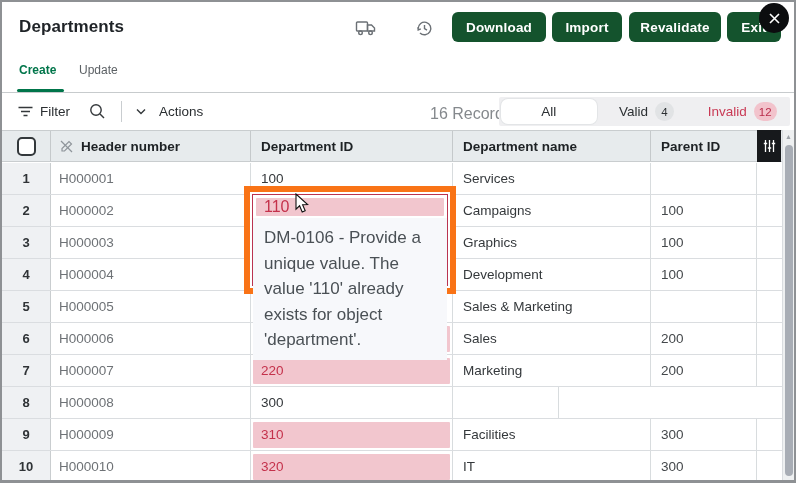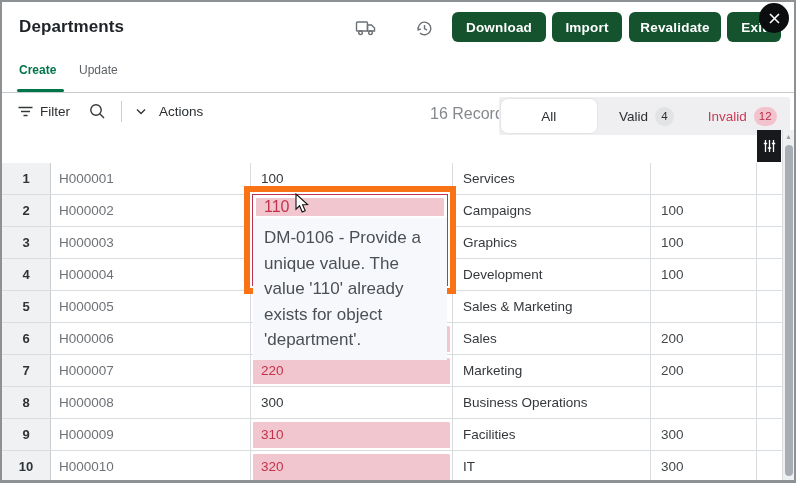--- a/index.html
+++ b/index.html
@@ -26,21 +26,21 @@
   .tab-create { left:17px; color:#00754A; font-weight:700; }
   .tab-update { left:77px; color:#5C6165; font-weight:400; }
   .tab-underline { position:absolute; left:15px; top:37px; width:47px; height:3px; background:#00754A; border-radius:2px; }
 
   
   .toolbar { position:absolute; left:0; top:91px; width:792px; height:37px; background:#fff; }
   .tb-item { position:absolute; display:flex; align-items:center; cursor:pointer; }
   .tb-label { font-size:13.5px; color:#2A2E31; }
   .v-divider { position:absolute; left:119px; top:8px; width:1px; height:21px; background:#C9CDD0; }
   .records { position:absolute; left:428px; top:12px; font-size:16px; color:#85898D; }
-  .segmented { position:absolute; left:497px; top:4px; width:291px; height:38px; background:#EFEFF1; border-radius:2px; display:flex; align-items:stretch; }
+  .segmented { position:absolute; left:497px; top:4px; width:291px; height:29px; background:#EFEFF1; border-radius:2px; display:flex; align-items:stretch; }
   .segment { flex:1; display:flex; align-items:center; justify-content:center; gap:7px; font-size:13.5px; color:#2B2F32; cursor:pointer; border-radius:7px; }
   .segment.selected { background:#fff; margin:2px; box-shadow:0 0 0 1px #E3E5E7; font-weight:400; }
   .badge { min-width:19px; height:19px; padding:0 5px; border-radius:10px; display:flex; align-items:center; justify-content:center; font-size:11.5px; }
   .badge-valid { background:#E1E3E5; color:#2B2F32; }
   .segment-invalid { color:#C93A55; }
   .badge-invalid { background:#F2C3CC; color:#B92D4B; }
 
   
   .thead { position:absolute; left:0; top:128px; width:780px; height:32px; background:#E7EBED; border-top:1px solid #C9CDCF; border-bottom:1px solid #C9CDCF; display:flex; }
   .th { display:flex; align-items:center; font-size:13.5px; font-weight:600; color:#1E2225; border-right:1px solid #C5C9CB; padding-left:10px; }
@@ -153,20 +153,41 @@
           <span>Valid</span>
           <span class="badge badge-valid">4</span>
         </div>
         <div class="segment segment-invalid">
           <span>Invalid</span>
           <span class="badge badge-invalid">12</span>
         </div>
       </div>
     </div>
 
+    <div class="thead">
+      <div class="th th-num">
+        <div class="checkbox"></div>
+      </div>
+      <div class="th th-hn">
+        <svg width="15" height="15" viewBox="0 0 15 15">
+          <path d="M3 12 L3 9.5 L10 2.5 L12.5 5 L5.5 12 Z" stroke="#8F959B" stroke-width="1.2" fill="none"></path>
+          <path d="M2 2 L13 13" stroke="#8F959B" stroke-width="1.2"></path>
+        </svg>
+        <span>Header number</span>
+      </div>
+      <div class="th th-did">
+        <span>Department ID</span>
+      </div>
+      <div class="th th-dn">
+        <span>Department name</span>
+      </div>
+      <div class="th th-pid">
+        <span>Parent ID</span>
+      </div>
+    </div>
 
     <div class="col-settings">
       <svg width="13" height="14" viewBox="0 0 13 14">
         <g stroke="#fff" stroke-width="1.3">
           <path d="M2.5 1v12 M6.5 1v12 M10.5 1v12"></path>
           <path d="M0.8 4.5h3.4 M4.8 9h3.4 M8.8 4.5h3.4"></path>
         </g>
       </svg>
     </div>
 
@@ -234,21 +255,20 @@
           <div class="td td-dn">Marketing</div>
           <div class="td td-pid">200</div>
           <div class="td td-gap"></div>
         </div>
         <div class="trow">
           <div class="td td-num">8</div>
           <div class="td td-hn">H000008</div>
           <div class="td td-did">
             <span class="plain">300</span>
           </div>
-          <div class="td td-dn">Business Operations</div>
           <div class="td td-pid"></div>
           <div class="td td-gap"></div>
         </div>
         <div class="trow">
           <div class="td td-num">9</div>
           <div class="td td-hn">H000009</div>
           <div class="td td-did">
             <div class="chip">310</div>
           </div>
           <div class="td td-dn">Facilities</div>

